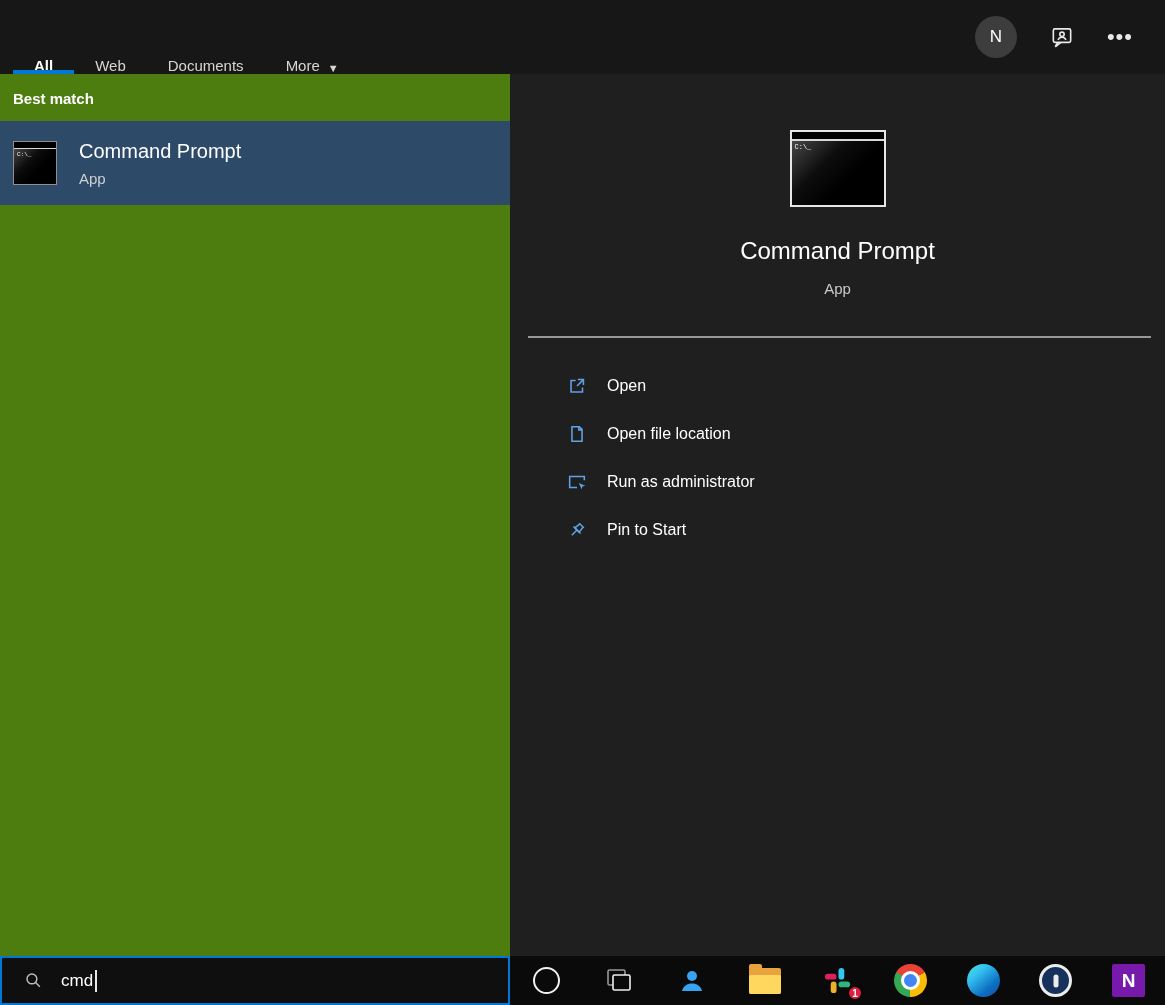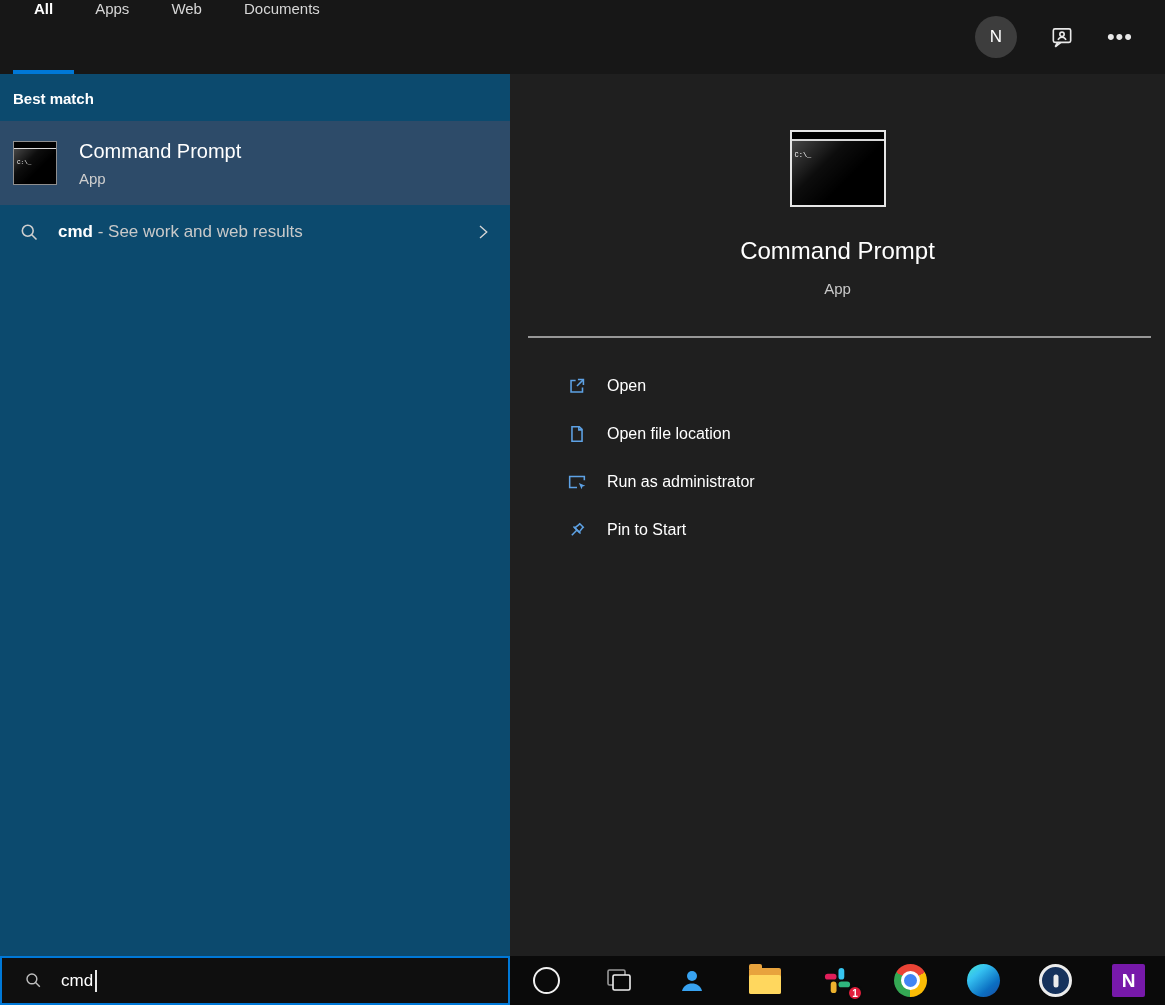--- a/index.html
+++ b/index.html
@@ -2,31 +2,31 @@
 <html><head>
 <meta charset="utf-8">
 <style>
   * { margin:0; padding:0; box-sizing:border-box; }
   html,body { width:1165px; height:1005px; overflow:hidden; background:#000; }
   body { font-family:"Liberation Sans","DejaVu Sans",sans-serif; color:#fff; position:relative; }
 
   
   .topbar { position:absolute; top:0; left:0; width:1165px; height:74px; background:#171717; display:flex; align-items:center; justify-content:space-between; }
   .tabs { display:flex; height:100%; align-items:center; padding-left:13px; }
-  .tab { position:relative; height:100%; display:flex; align-items:flex-start; padding:0 21px; font-size:15px; color:#d6d6d6; cursor:pointer; }
+  .tab { position:relative; height:100%; display:flex; align-items:flex-end; padding:0 21px; font-size:15px; color:#d6d6d6; cursor:pointer; }
   .tab.active { color:#fff; font-weight:bold; }
   .tab.active::after { content:""; position:absolute; left:0; right:0; bottom:0; height:4px; background:#0078d7; }
   .tab .dd-caret { font-size:11px; margin-left:8px; color:#d6d6d6; }
   .topbar-right { display:flex; align-items:center; gap:32px; padding-right:32px; }
   .avatar { width:42px; height:42px; border-radius:50%; background:#3d3d3d; display:flex; align-items:center; justify-content:center; font-size:17px; color:#fff; cursor:pointer; }
   .icon-btn { width:26px; height:26px; display:flex; align-items:center; justify-content:center; cursor:pointer; }
   .dots { font-size:22px; color:#e8e8e8; letter-spacing:1px; cursor:pointer; line-height:10px; }
 
   
-  .left-panel { position:absolute; top:74px; left:0; width:510px; height:882px; background:#0c4a6e; }
+  .left-panel { position:absolute; top:74px; left:0; width:510px; height:882px; background:#4d7c0f; }
   .section-header { padding:16px 13px 14px; font-size:15px; font-weight:600; color:#fff; }
   .section-header.web { padding-top:26px; }
   .best-match-item { height:84px; display:flex; align-items:center; padding-left:13px; cursor:pointer; }
   .best-match-item.selected { background:#2d4b69; }
   .bm-text { margin-left:22px; }
   .bm-title { font-size:20px; color:#fff; }
   .bm-sub { font-size:15px; color:#cfcfcf; margin-top:7px; }
   .web-item { height:54px; display:flex; align-items:center; padding:0 18px 0 16px; cursor:pointer; }
   .web-text { margin-left:16px; font-size:17px; color:#e8e8e8; flex:1; }
   .web-text b { color:#fff; font-weight:700; }
@@ -34,21 +34,21 @@
   .chev { display:flex; align-items:center; }
 
   
   .cmd-icon { background:#000; position:relative; overflow:hidden; }
   .cmd-icon-sm { width:44px; height:44px; border:1px solid #8f8f8f; flex:0 0 auto; }
   .cmd-icon-big { width:96px; height:77px; border:2px solid #e6e6e6; }
   .cmd-titlebar { height:7px; border-bottom:1px solid #d9d9d9; }
   .cmd-icon-big .cmd-titlebar { height:9px; border-bottom:2px solid #d9d9d9; }
   .cmd-body { position:relative; height:calc(100% - 8px);
     background:linear-gradient(135deg, rgba(255,255,255,.28) 0%, rgba(255,255,255,.05) 35%, rgba(0,0,0,0) 60%); }
-  .cmd-text { position:absolute; top:10px; left:3px; font-family:"Liberation Mono","DejaVu Sans Mono",monospace; font-size:7px; color:#fff; }
+  .cmd-text { position:absolute; top:2px; left:3px; font-family:"Liberation Mono","DejaVu Sans Mono",monospace; font-size:7px; color:#fff; }
   .cmd-icon-sm .cmd-text { font-size:6px; }
 
   
   .right-panel { position:absolute; top:74px; left:510px; width:655px; height:882px; background:#1f1f1f; }
   .preview-head { display:flex; flex-direction:column; align-items:center; padding-top:56px; }
   .preview-title { font-size:24px; font-weight:400; color:#fff; margin-top:30px; }
   .preview-sub { font-size:15px; color:#c9c9c9; margin-top:15px; }
   .divider { height:2px; background:#979797; margin:39px 14px 0 18px; }
   .actions { margin-top:24px; padding-left:56px;text-align:center; }
   .action-row { height:48px; display:flex; align-items:center; gap:19px; cursor:pointer; }
@@ -81,28 +81,29 @@
 </style>
 </head>
 <body>
 
 <header class="topbar">
   <nav class="tabs">
     <div class="tab active">
         <span>All</span>
       </div>
     <div class="tab">
-        <span>Apps</span>
-      </div>
-    <div class="tab">
         <span>Web</span>
       </div>
     <div class="tab">
         <span>Documents</span>
       </div>
+    <div class="tab">
+      <span>More</span>
+      <span class="dd-caret">▼</span>
+    </div>
   </nav>
   <div class="topbar-right">
     <div class="avatar">N</div>
     <div class="icon-btn">
       <svg width="26" height="26" viewBox="0 0 24 24" fill="none" stroke="#e8e8e8" stroke-width="1.5">
         <rect x="4" y="4.5" width="16" height="12.5" rx="1.5"></rect>
         <path d="M8 17l-2.2 4 5.2-4"></path>
         <circle cx="12" cy="9.5" r="2"></circle>
         <path d="M8.3 14.6c.8-1.6 2.1-2.4 3.7-2.4s2.9.8 3.7 2.4"></path>
       </svg>
@@ -121,34 +122,20 @@
           <span class="cmd-text">C:\_</span>
         </div>
     </div>
     <div class="bm-text">
       <div class="bm-title">Command Prompt</div>
       <div class="bm-sub">App</div>
     </div>
   </div>
 
 
-  <div class="web-item">
-    <span class="icon-btn">
-      <svg width="21" height="21" viewBox="0 0 24 24" fill="none" stroke="#cfcfcf" stroke-width="1.8">
-        <circle cx="10" cy="10" r="6.2"></circle>
-          <line x1="14.6" y1="14.6" x2="20" y2="20"></line>
-      </svg>
-    </span>
-    <span class="web-text"><b>cmd</b><span class="web-suffix"> - See work and web results</span></span>
-    <span class="chev">
-      <svg width="18" height="18" viewBox="0 0 24 24" fill="none" stroke="#d6d6d6" stroke-width="1.8">
-        <polyline points="8,4 17,12 8,20"></polyline>
-      </svg>
-    </span>
-  </div>
 </aside>
 
 <section class="right-panel">
   <div class="preview-head">
     <div class="cmd-icon cmd-icon-big">
       <div class="cmd-titlebar"></div>
       <div class="cmd-body">
           <span class="cmd-text">C:\_</span>
         </div>
     </div>

